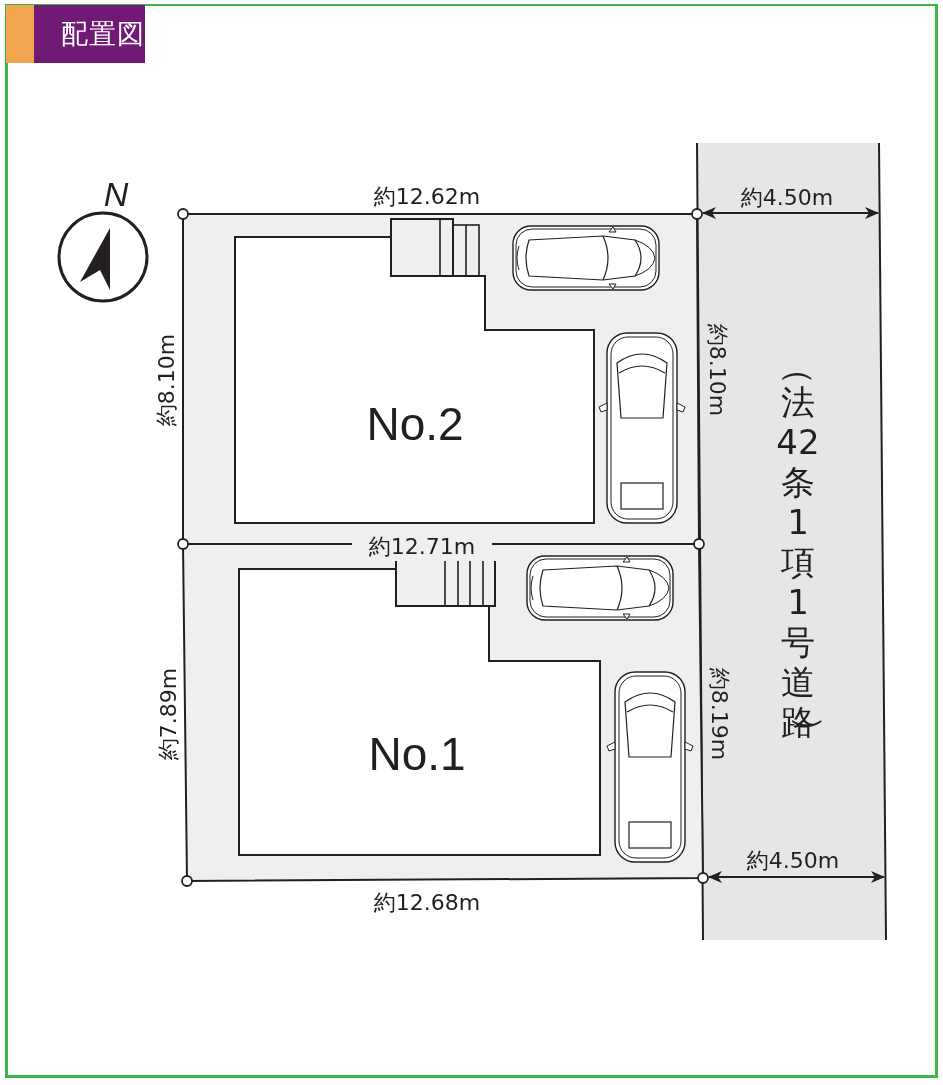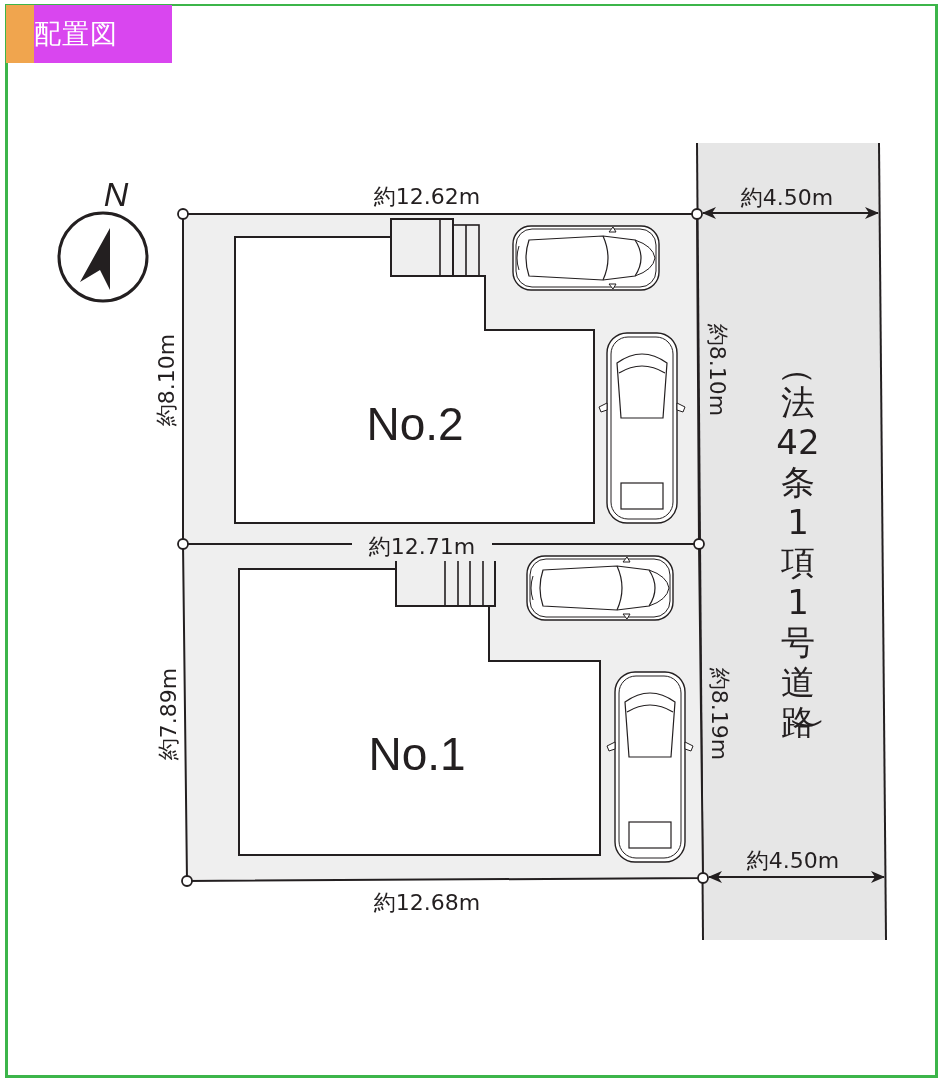--- a/index.html
+++ b/index.html
@@ -2,22 +2,22 @@
 <html><head>
 <meta charset="utf-8">
 <style>
   html, body { margin: 0; padding: 0; background: #ffffff; }
   body { width: 943px; height: 1085px; position: relative; overflow: hidden;
          font-family: "DejaVu Sans", "Liberation Sans", sans-serif; }
   .frame { position: absolute; left: 5px; top: 4px; width: 933px; height: 1074px;
            border: 3px solid #3cb54a; border-top-width: 2px; box-sizing: border-box; }
   .title-tab { position: absolute; left: 6px; top: 5px; height: 58px; display: flex; }
   .title-accent { width: 28px; height: 58px; background: #f0a54e; }
-  .title-label { width: 138px; height: 58px; background: #d946ef; color: #ffffff;
-                 font-size: 27px; line-height: 58px; text-align: left; letter-spacing: 1px; }
+  .title-label { width: 111px; height: 58px; background: #701a75; color: #ffffff;
+                 font-size: 27px; line-height: 58px; text-align: right; letter-spacing: 1px; }
   svg.plan { position: absolute; left: 0; top: 0; }
   .dim { font-family: "DejaVu Sans", "Liberation Sans", sans-serif; font-size: 22px; fill: #231f20; }
   .lot-label { font-family: "Liberation Sans", "DejaVu Sans", sans-serif; font-size: 46px; fill: #231f20; }
   .road-text { font-family: "DejaVu Sans", "Liberation Sans", sans-serif; font-size: 34px; fill: #231f20; }
 </style>
 </head>
 <body>
 
 <div class="frame"></div>
 

